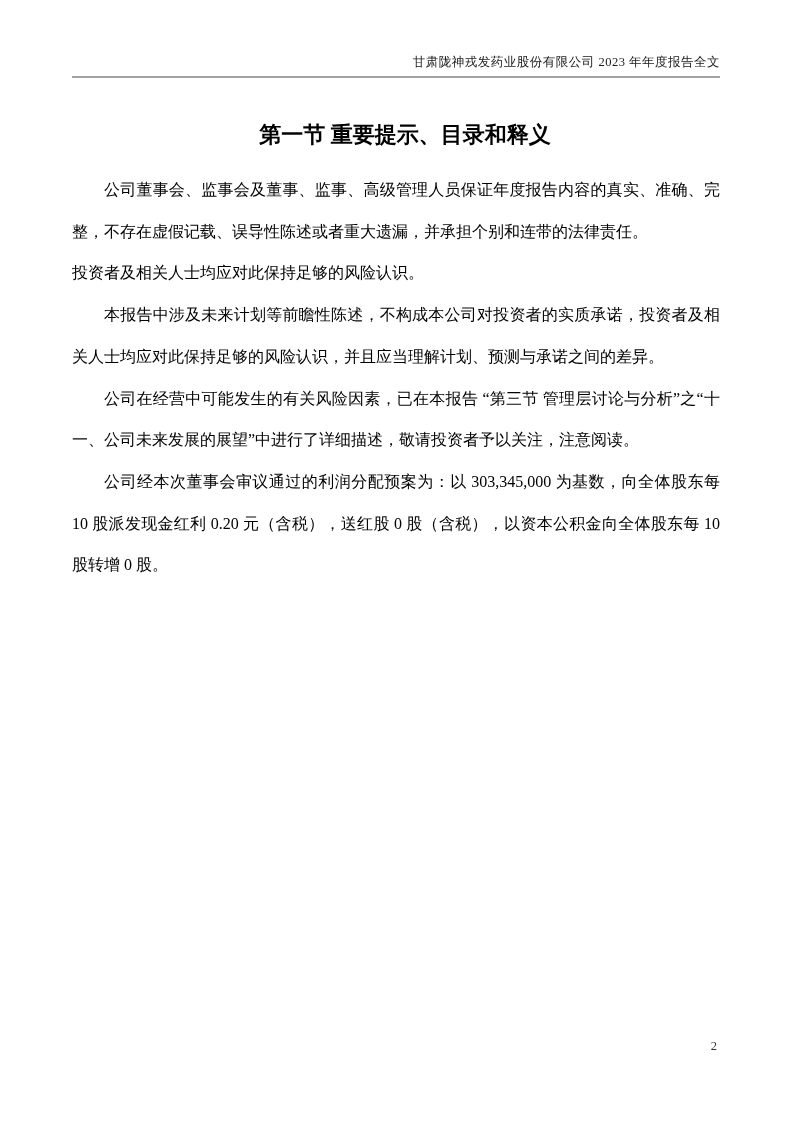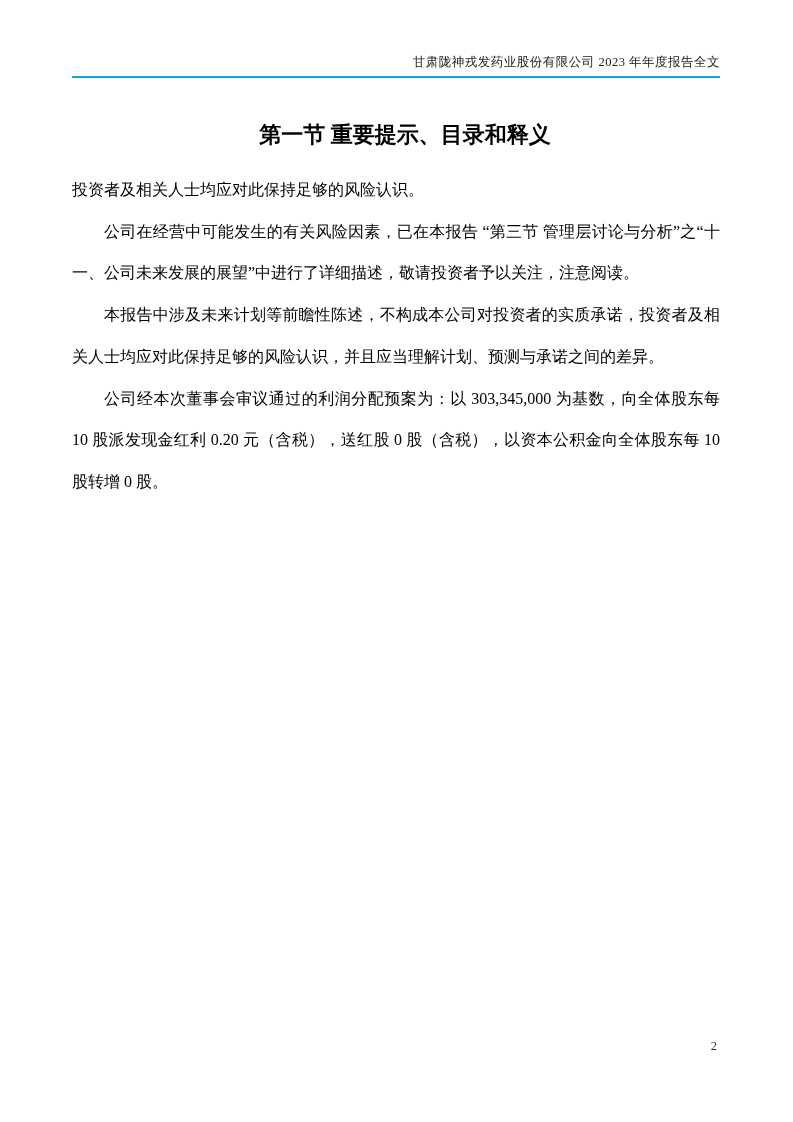--- a/index.html
+++ b/index.html
@@ -19,21 +19,21 @@
   .doc-header {
     position: absolute;
     top: 54px;
     left: 72px;
     width: 648px;
     text-align: right;
     font-size: 12.5px;
     letter-spacing: 0.5px;
     color: #1a1a1a;
     padding-bottom: 5px;
-    border-bottom: 2px solid #0ea5e9;
+    border-bottom: 2px solid #a3a3a3;
   }
   .section-title {
     position: absolute;
     top: 110px;
     left: 72px;
     width: 648px;
     margin: 9px;
     text-align: center;
     font-size: 22px;
     font-weight: bold;
@@ -68,21 +68,22 @@
 </head>
 <body>
 
 <div class="page">
 
   <div class="doc-header">甘肃陇神戎发药业股份有限公司 2023 年年度报告全文</div>
 
   <h1 class="section-title">第一节 重要提示、目录和释义</h1>
 
   <div class="content">
+    <p class="indent">公司董事会、监事会及董事、监事、高级管理人员保证年度报告内容的真实、准确、完整，不存在虚假记载、误导性陈述或者重大遗漏，并承担个别和连带的法律责任。</p>
     <p>投资者及相关人士均应对此保持足够的风险认识。</p>
+    <p class="indent">本报告中涉及未来计划等前瞻性陈述，不构成本公司对投资者的实质承诺，投资者及相关人士均应对此保持足够的风险认识，并且应当理解计划、预测与承诺之间的差异。</p>
     <p class="indent">公司在经营中可能发生的有关风险因素，已在本报告 “第三节 管理层讨论与分析”之“十一、公司未来发展的展望”中进行了详细描述，敬请投资者予以关注，注意阅读。</p>
-    <p class="indent">本报告中涉及未来计划等前瞻性陈述，不构成本公司对投资者的实质承诺，投资者及相关人士均应对此保持足够的风险认识，并且应当理解计划、预测与承诺之间的差异。</p>
     <p class="indent">公司经本次董事会审议通过的利润分配预案为：以 303,345,000 为基数，向全体股东每 10 股派发现金红利 0.20 元（含税），送红股 0 股（含税），以资本公积金向全体股东每 10 股转增 0 股。</p>
   </div>
 
   <div class="page-number">2</div>
 
 </div>
 
 </body></html>

